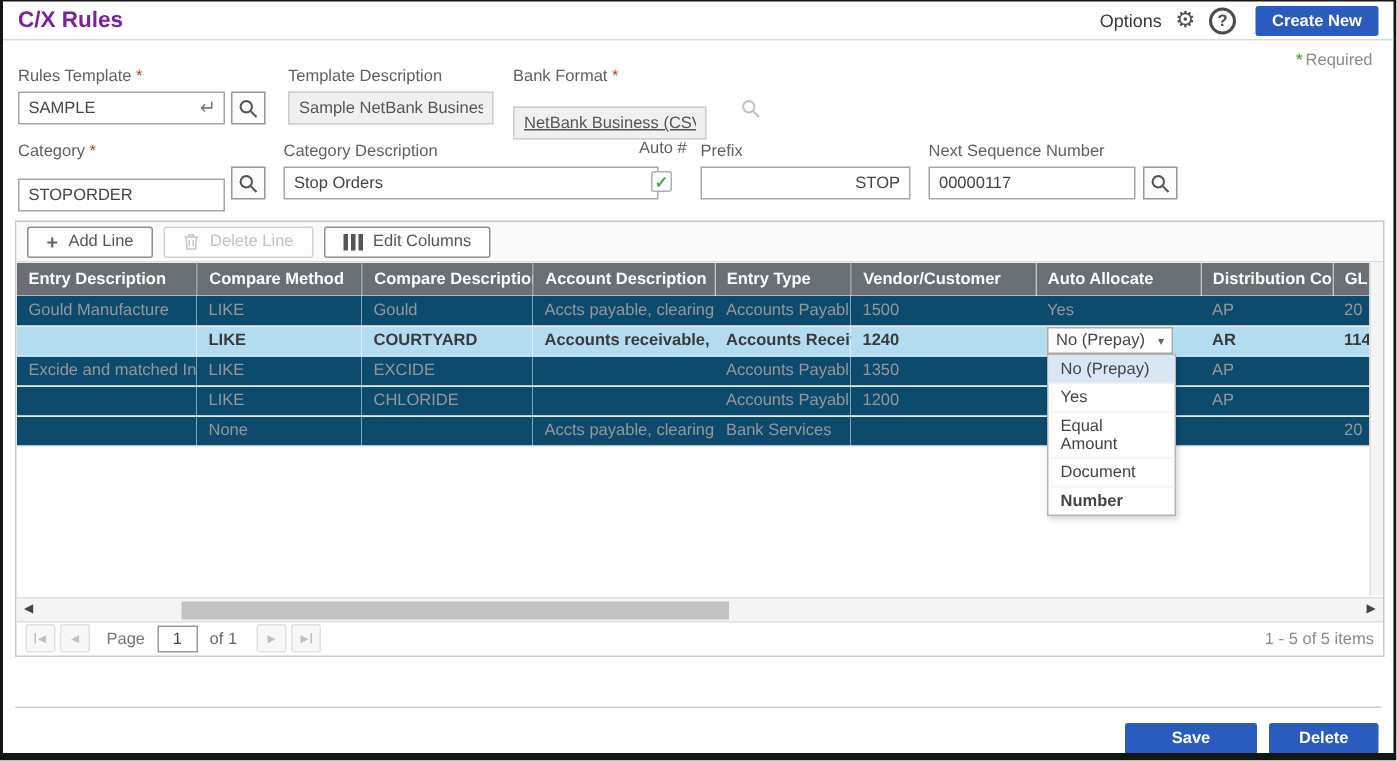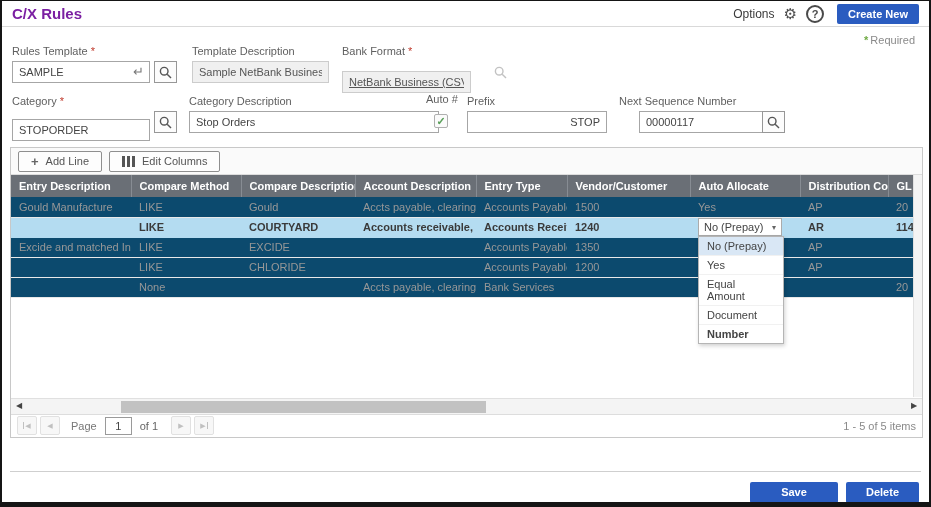--- a/index.html
+++ b/index.html
@@ -174,34 +174,40 @@
 
     <span class="f-label" style="left:424px; top:66px;">Auto #</span>
     <span class="checkbox" style="left:432px; top:87px;">
       <span>✓</span>
     </span>
 
     <span class="f-label" style="left:465px; top:68px;">Prefix</span>
     <input class="f-input" style="left: 465px; top: 84px; width: 140px; text-align: right;" value="STOP">
 
     <span class="f-label" style="left:617px; top:68px;">Next Sequence Number</span>
-    <input class="f-input" style="left: 617px; top: 84px; width: 138px; margin-left: 20px;" value="00000117">
+    <input class="f-input" style="left: 617px; top: 84px; width: 138px;" value="00000117">
     <button class="search-btn" style="left:760px; top:84px;">
       <svg class="mag" width="13" height="13" viewBox="0 0 13 13">
           <circle cx="5.2" cy="5.2" r="3.8" fill="none" stroke="#555" stroke-width="1.4"></circle>
           <line x1="8.2" y1="8.2" x2="12" y2="12" stroke="#555" stroke-width="1.4"></line>
         </svg>
     </button>
   </div>
 
   <div class="grid">
     <div class="gtoolbar">
       <button class="tb-btn">
         <span class="plus">+</span>
         <span>Add Line</span>
+      </button>
+      <button class="tb-btn disabled">
+        <svg width="11" height="12" viewBox="0 0 11 12">
+            <path d="M1 3h9M4 3V1.5h3V3M2 3l.7 8h5.6L9 3M4.2 5v4M6.8 5v4" fill="none" stroke="#c6c6c6" stroke-width="1"></path>
+          </svg>
+        <span>Delete Line</span>
       </button>
       <button class="tb-btn">
         <span class="col-ico">
             <i></i>
             <i></i>
             <i></i>
           </span>
         <span>Edit Columns</span>
       </button>
     </div>

